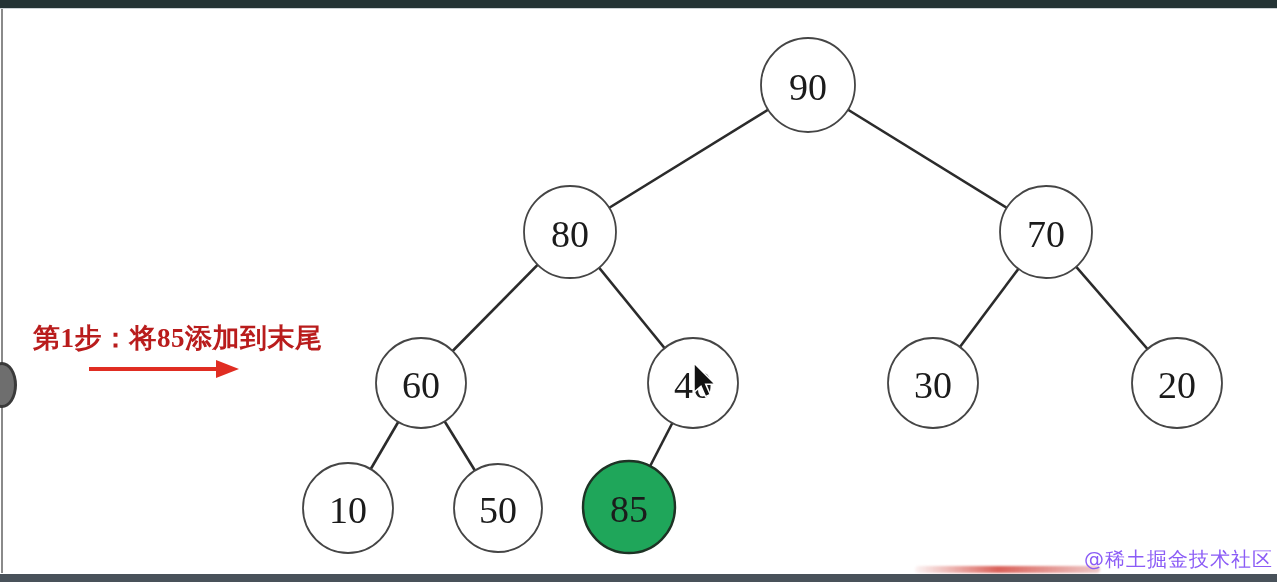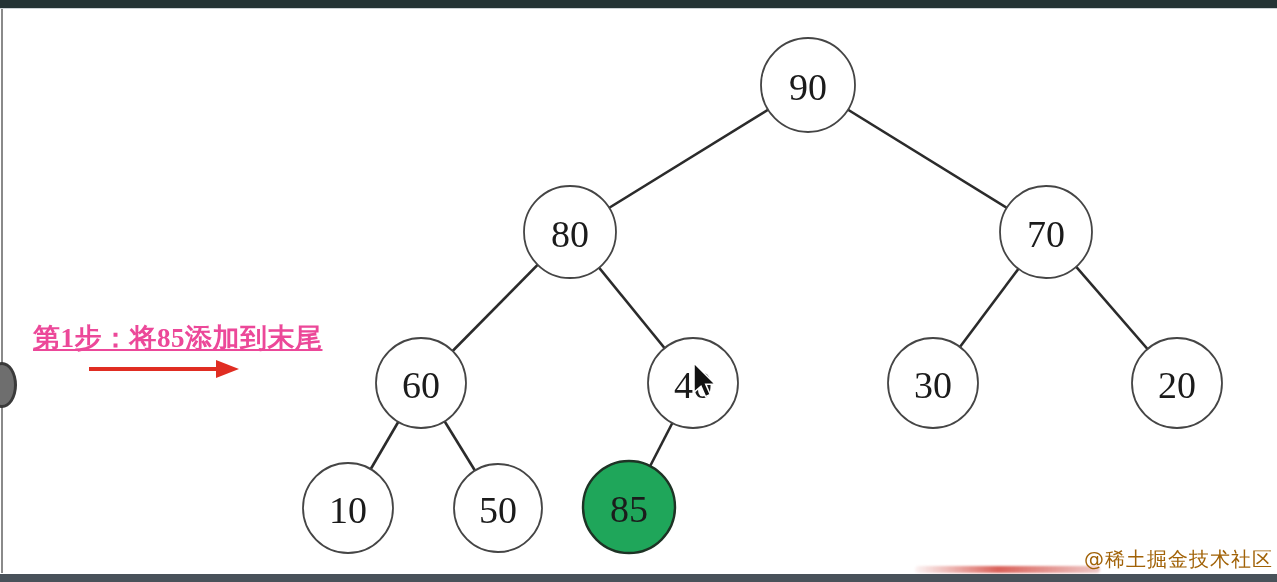--- a/index.html
+++ b/index.html
@@ -73,21 +73,21 @@
 </style>
 </head>
 <body>
 
 <div class="stage">
 
   <div class="top-bar" style="background: rgb(36, 51, 53);"></div>
   <div class="left-edge-line"></div>
   <div class="left-edge-bulge"></div>
 
-  <div class="annotation-text" style="color: #ec4899; text-decoration: underline;">第1步：将85添加到末尾</div>
+  <div class="annotation-text" style="color: #b91c1c;">第1步：将85添加到末尾</div>
 
   <svg class="annotation-arrow" viewBox="0 0 158 24">
     <line id="arrow-line" x1="3" y1="12" x2="132" y2="12" stroke-width="4" stroke="#e02d22"></line>
     <polygon id="arrow-head" points="130,3 153,12 130,21" fill="#e02d22"></polygon>
   </svg>
 
   <svg class="tree-svg" id="tree-svg" viewBox="0 0 1277 582">
       <line x1="808" y1="85" x2="570" y2="232" stroke="#2b2b2b" stroke-width="2.6"></line>
       <line x1="808" y1="85" x2="1046" y2="232" stroke="#2b2b2b" stroke-width="2.6"></line>
       <line x1="570" y1="232" x2="421" y2="383" stroke="#2b2b2b" stroke-width="2.6"></line>
@@ -138,17 +138,17 @@
         <text x="629" y="507" text-anchor="middle" dominant-baseline="central" dy="2" fill="#1b1b1b">85</text>
       </g>
     </svg>
 
   <svg class="cursor-svg" viewBox="0 0 1277 582">
     <path id="cursor-path" d="M0 0 L0 21 L5 16.6 L8.2 24 L11.6 22.5 L8.4 15.2 L15.2 15.2 Z" fill="#111111" stroke="#ffffff" stroke-width="1.1" transform="translate(694 363) scale(1.4)"></path>
   </svg>
 
   <div class="red-smudge"></div>
 
-  <div class="watermark" style="color: #a16207;">@稀土掘金技术社区</div>
+  <div class="watermark" style="color: #8b5cf6;">@稀土掘金技术社区</div>
 
   <div class="bottom-bar" style="background: rgb(73, 82, 90);"></div>
 
 </div>
 
 </body></html>

